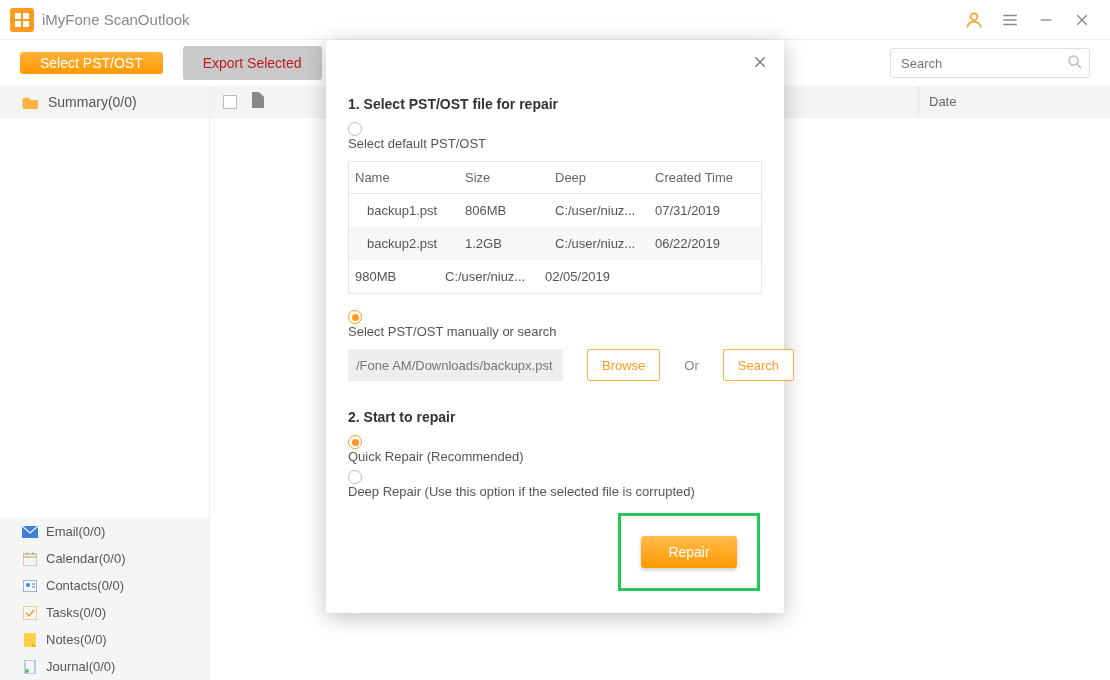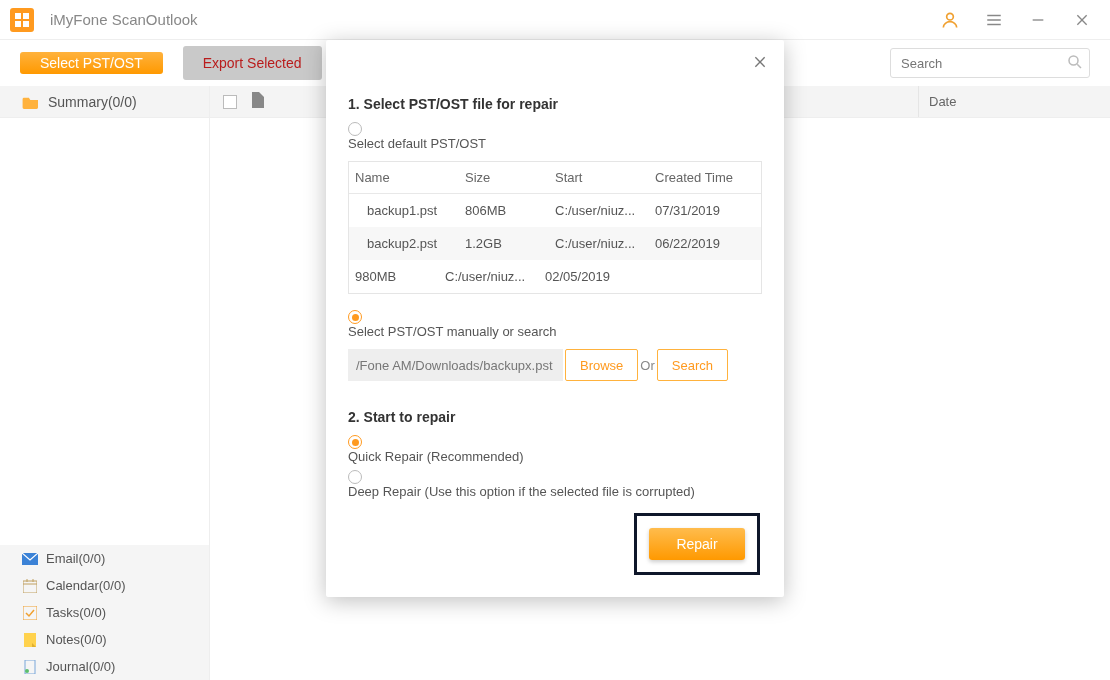--- a/index.html
+++ b/index.html
@@ -12,21 +12,20 @@
     overflow: hidden;
     position: relative;
   }
   
   .titlebar {
     height: 40px;
     display: flex;
     align-items: center;
     padding: 0 10px;
     border-bottom: 1px solid #eee;
-    gap: 8px;
   }
   .logo-icon {
     width: 24px; height: 24px;
     background: #ff9a1f;
     border-radius: 3px;
     display: flex; align-items: center; justify-content: center;
     color: #fff; font-size: 14px; font-weight: bold;
     margin-right: 8px;
   }
   .app-title {
@@ -224,21 +223,21 @@
   .ft-cell { padding: 9px 6px; overflow: hidden; text-overflow: ellipsis; white-space: nowrap; }
   .c-name { width: 110px; padding-left: 18px;}
   .c-size { width: 90px; }
   .c-path { width: 100px; }
   .c-time { width: 110px; }
   .ft-head .ft-cell { padding: 8px 6px; }
   .ft-head .c-name{ padding-left: 6px;}
   .manual-row {
     display: flex;
     align-items: center;
-    gap: 2px;
+    gap: 24px;
     margin-top: 10px;
   }
   .path-input {
     flex: 0 0 215px;
     height: 32px;
     background: #eee;
     border: none;
     padding: 0 8px;
     font-size: 13px;
     color: #777;
@@ -255,22 +254,22 @@
   }
   .or-text { color: #888; font-size: 13px; }
   .sec2 { margin-top: 28px; }
   .repair-wrap {
     margin-top: 14px;
     display: flex;
     justify-content: flex-end;
     padding-right: 2px;
   }
   .repair-highlight {
-    border: 3px solid #0f172a;
-    padding: 12px;
+    border: 3px solid #22c55e;
+    padding: 20px;
   }
   .btn-repair {
     background: linear-gradient(#ffbc4d, #ff9900);
     color: #fff;
     border: none;
     border-radius: 3px;
     height: 32px;
     width: 96px;
     font-size: 14px;
     cursor: pointer;
@@ -361,20 +360,31 @@
               <rect x="0" y="2" width="14" height="12" fill="none" stroke="#c0a060" stroke-width="1"></rect>
               <line x1="0" y1="5" x2="14" y2="5" stroke="#c0a060"></line>
               <line x1="4" y1="0" x2="4" y2="3" stroke="#c0a060"></line>
               <line x1="10" y1="0" x2="10" y2="3" stroke="#c0a060"></line>
             </svg>
           </span>
         <span>Calendar(0/0)</span>
       </div>
       <div class="cat-item">
         <span class="cat-icon">
+            <svg width="14" height="12" viewBox="0 0 14 12">
+              <rect width="14" height="12" fill="none" stroke="#3b82d6"></rect>
+              <circle cx="5" cy="5" r="2" fill="#3b82d6"></circle>
+              <line x1="9" y1="4" x2="12" y2="4" stroke="#3b82d6"></line>
+              <line x1="9" y1="7" x2="12" y2="7" stroke="#3b82d6"></line>
+            </svg>
+          </span>
+        <span>Contacts(0/0)</span>
+      </div>
+      <div class="cat-item">
+        <span class="cat-icon">
             <svg width="14" height="14" viewBox="0 0 14 14">
               <rect width="14" height="14" fill="none" stroke="#f0a030"></rect>
               <path d="M3 7l3 3 5-6" fill="none" stroke="#f0a030" stroke-width="1.5"></path>
             </svg>
           </span>
         <span>Tasks(0/0)</span>
       </div>
       <div class="cat-item">
         <span class="cat-icon">
             <svg width="12" height="14" viewBox="0 0 12 14">
@@ -424,21 +434,21 @@
 
       <div class="radio-row">
         <span class="radio"></span>
         <span>Select default PST/OST</span>
       </div>
 
       <div class="file-table">
         <div class="ft-head">
           <div class="ft-cell c-name">Name</div>
           <div class="ft-cell c-size">Size</div>
-          <div class="ft-cell c-path">Start</div>
+          <div class="ft-cell c-path">Deep</div>
           <div class="ft-cell c-time">Created Time</div>
         </div>
         <div class="ft-row">
           <div class="ft-cell c-name">backup1.pst</div>
           <div class="ft-cell c-size">806MB</div>
           <div class="ft-cell c-path">C:/user/niuz...</div>
           <div class="ft-cell c-time">07/31/2019</div>
         </div>
         <div class="ft-row">
           <div class="ft-cell c-name">backup2.pst</div>

